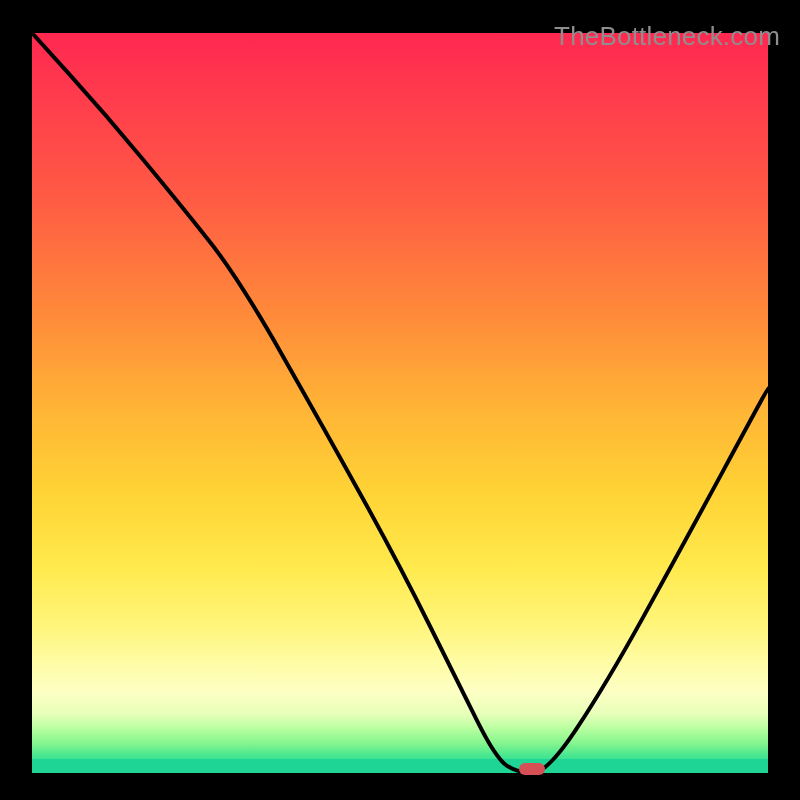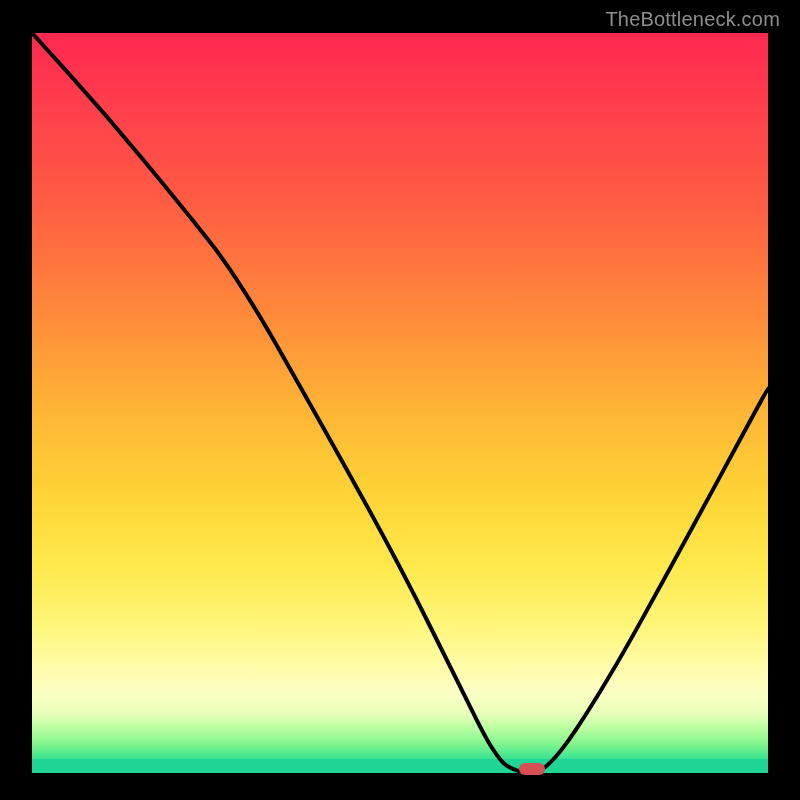--- a/index.html
+++ b/index.html
@@ -11,24 +11,24 @@
     overflow: hidden;
   }
   .wrap {
     position: relative;
     width: 800px;
     height: 800px;
     background: #000;
   }
   .watermark {
     position: absolute;
-    top: 8px;
+    top: 21px;
     right: 20px;
     font-family: Arial, Helvetica, sans-serif;
-    font-size: 20px;
+    font-size: 26px;
     font-weight: 500;
     color: #8e8e8e;
     letter-spacing: 0.2px;
     z-index: 5;
   }
   .plot-outer {
     position: absolute;
     left: 20px;
     top: 33px;
     width: 760px;

